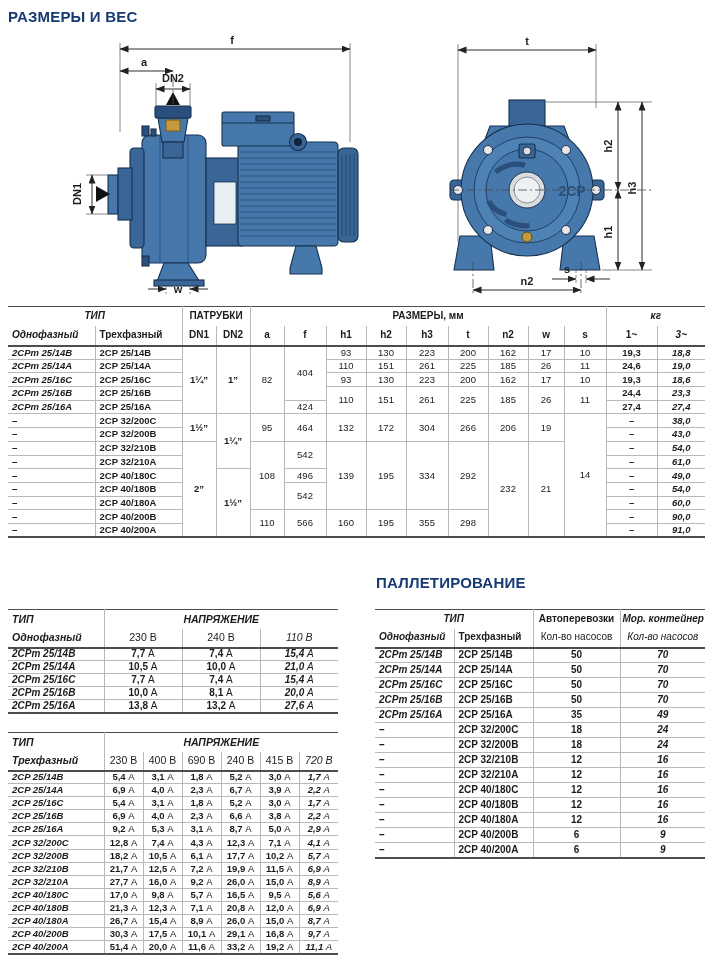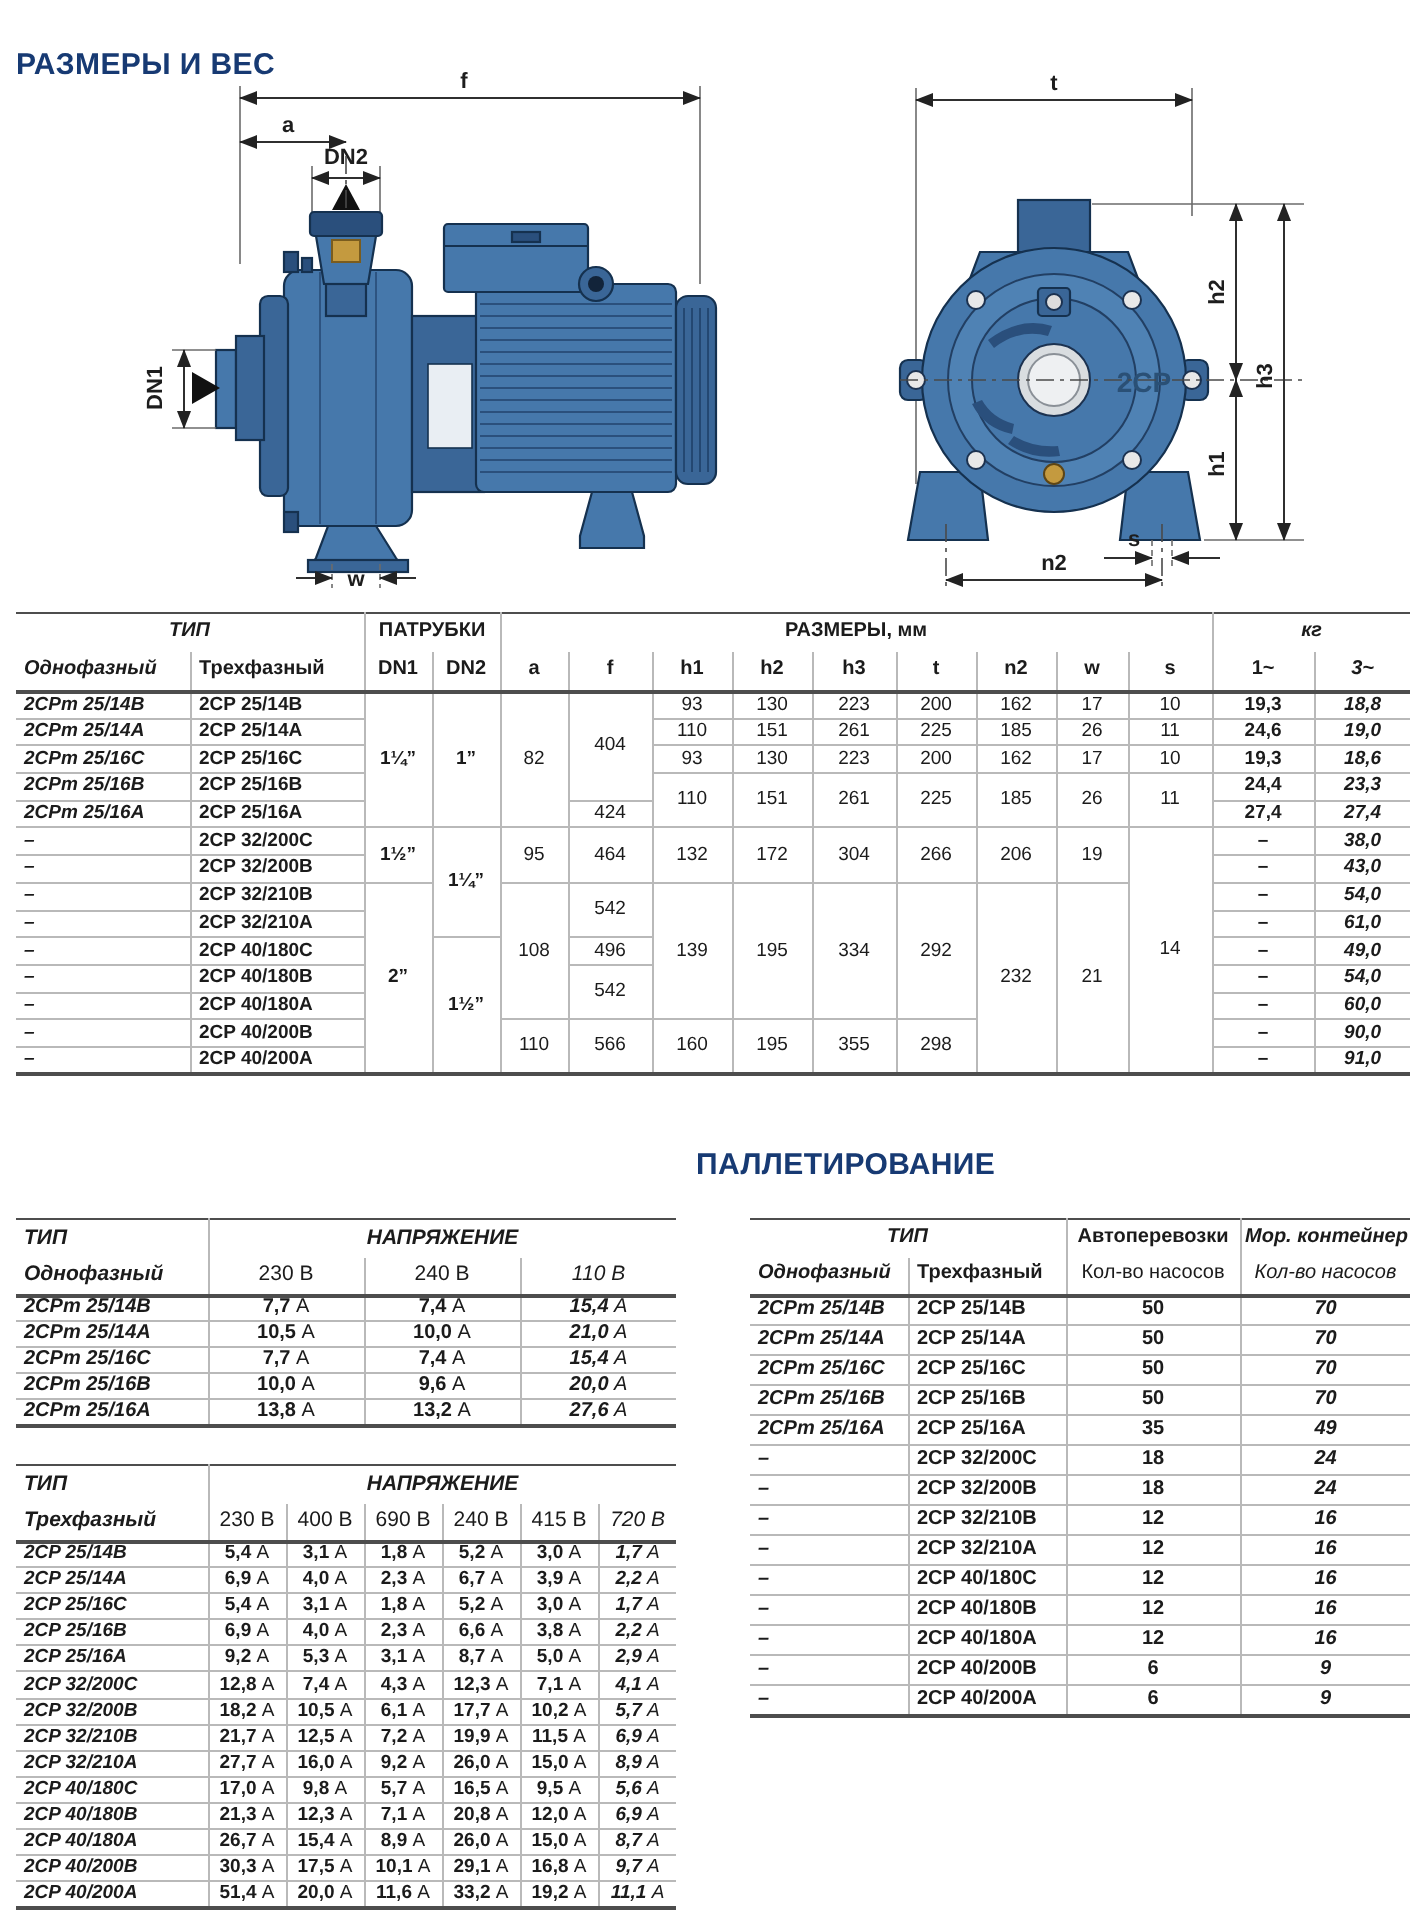--- a/index.html
+++ b/index.html
@@ -1,23 +1,23 @@
 <!DOCTYPE html>
 <html><head>
 <meta charset="utf-8">
 <style>
   html,body { margin:0; padding:0; background:#fff; }
   .page { position:relative; width:713px; height:958px; background:#ffffff;
           font-family:"Liberation Sans", sans-serif; overflow:hidden; }
 
   .sec-title { position:absolute; margin:0; font-size:15px; font-weight:bold;
                color:#173a73; letter-spacing:0.2px; }
-  #title-main    { left:8px;  top:24px;   }
+  #title-main    { left:8px;  top:8px;   }
   #title-current { left:8px;  top:574px; }
-  #title-pallet  { left:348px;top:574px; }
+  #title-pallet  { left:376px;top:574px; }
 
   
   table { position:absolute; border-collapse:collapse; table-layout:fixed;
           border-top:1.5px solid #4d4d4d; border-bottom:2px solid #4d4d4d; }
   thead { border-bottom:2px solid #4d4d4d; }
   td { border:1px solid #b9b9b9; font-size:9.5px; color:#1b1b1b; text-align:center;
        vertical-align:middle; padding:0 2px; line-height:1.05; overflow:hidden;
        white-space:nowrap; font-weight:normal; }
   td:first-child { border-left:none;font-style:italic; }
   td:last-child  { border-right:none;font-style:italic; }
@@ -469,21 +469,21 @@
         </tr>
         <tr>
           <td class="bld lft">2CPm 25/16C</td>
           <td><b>7,7</b>&nbsp;A</td>
           <td><b>7,4</b>&nbsp;A</td>
           <td><b>15,4</b>&nbsp;A</td>
         </tr>
         <tr>
           <td class="bld lft">2CPm 25/16B</td>
           <td><b>10,0</b>&nbsp;A</td>
-          <td><b>9,6</b>&nbsp;A</td>
+          <td><b>8,1</b>&nbsp;A</td>
           <td><b>20,0</b>&nbsp;A</td>
         </tr>
         <tr>
           <td class="bld lft">2CPm 25/16A</td>
           <td><b>13,8</b>&nbsp;A</td>
           <td><b>13,2</b>&nbsp;A</td>
           <td><b>27,6</b>&nbsp;A</td>
         </tr>
       </tbody>
     </table>

